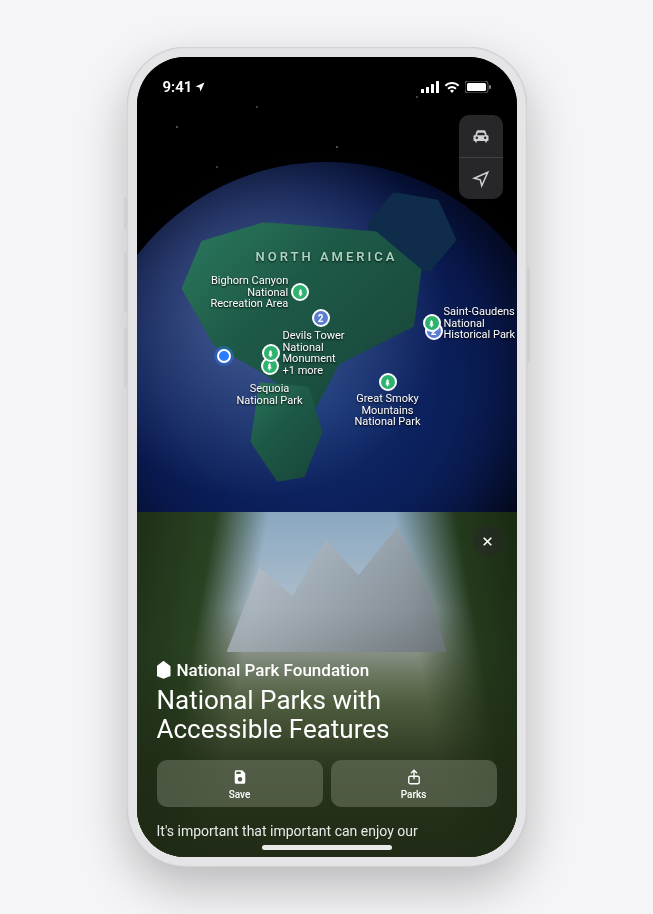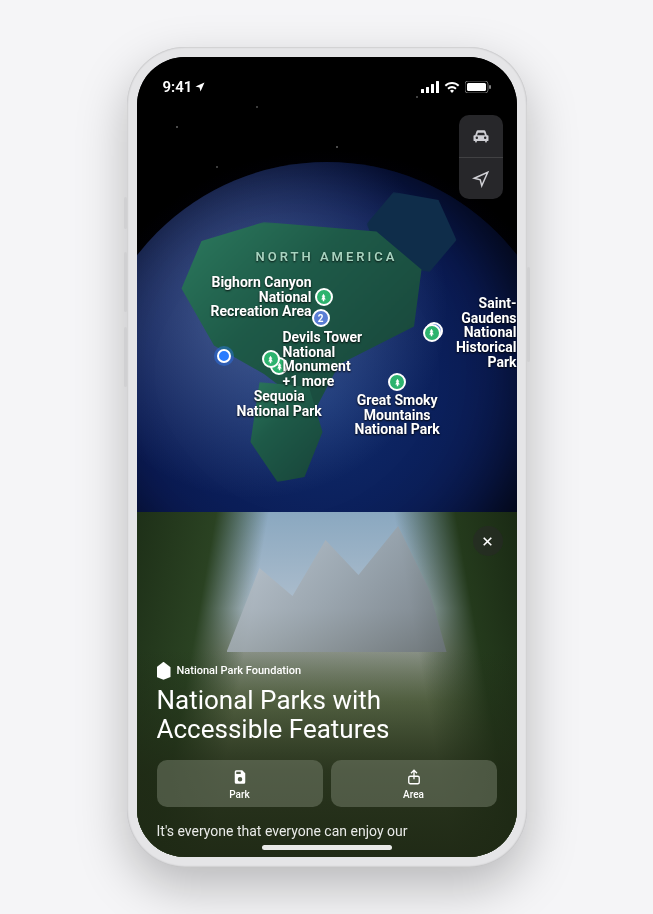--- a/index.html
+++ b/index.html
@@ -144,22 +144,22 @@
     background: #2db36e;
     border: 2px solid #fff;
     display: flex; align-items:center; justify-content:center;
     flex-shrink: 0;
   }
   .pin-dot.cluster { background: #5a7dd4; color:#fff; font-size:10px; font-weight:700; }
   .pin-dot.user { background: #2a7cff; box-shadow: 0 0 0 3px rgba(42,124,255,0.4); width:14px; height:14px; }
   .pin-dot svg { width: 9px; height: 9px; }
   .pin-label {
     color: #fff;
-    font-size: 14px;
-    font-weight: 700;
+    font-size: 11px;
+    font-weight: 400;
     line-height: 1.05;
     text-shadow: 0 1px 2px rgba(0,0,0,0.95);
   }
 
   .map-controls {
     position: absolute;
     top: 58px; right: 14px;
     width: 44px;
     background: rgba(44,44,48,0.88);
     border-radius: 10px;
@@ -207,21 +207,21 @@
     z-index: 5;
   }
   .card-content {
     position: absolute;
     left: 20px; right: 20px; bottom: 18px;
     color: #fff;
     z-index: 4;
   }
   .npf-badge {
     display:flex; align-items:center; gap:6px;
-    font-size: 11px; font-weight: 500;
+    font-size: 17px; font-weight: 500;
     margin-bottom: 6px;
   }
   .npf-logo {
     width: 14px; height: 18px;
     background: #fff;
     clip-path: polygon(50% 0%, 100% 30%, 100% 85%, 50% 100%, 0% 85%, 0% 30%);
   }
   .card-title {
     font-size: 26px;
     font-weight: 400;
@@ -318,21 +318,21 @@
 
       <div class="pin" style="top:252px; left:175px;">
         <span class="pin-dot cluster">2</span>
       </div>
 
 
       <div class="pin" style="top:292px; left:80px;">
         <span class="pin-dot user"></span>
       </div>
 
-      <div class="pin" style="top:300px; left:100px; flex-direction:column; align-items:center; gap:14px;">
+      <div class="pin" style="top:300px; left:100px; flex-direction:column; align-items:center; gap:8px;">
         <span class="pin-dot">
             <svg viewBox="0 0 24 24" fill="#fff">
               <path d="M12 2L7 10h3l-4 7h4v5h4v-5h4l-4-7h3z"></path>
             </svg>
           </span>
         <span class="pin-label" style="text-align:center;">Sequoia<br>National Park</span>
       </div>
 
       <div class="pin" style="top:273px; left:125px; ">
         <span class="pin-dot">
@@ -349,21 +349,21 @@
               <path d="M12 2L7 10h3l-4 7h4v5h4v-5h4l-4-7h3z"></path>
             </svg>
           </span>
         <span class="pin-label" style="text-align:center;">Great Smoky<br>Mountains<br>National Park</span>
       </div>
 
       <div class="pin" style="top:265px; left:288px;">
         <span class="pin-dot cluster">2</span>
       </div>
 
-      <div class="pin" style="top:239px; left:286px;text-align:right;">
+      <div class="pin" style="top:249px; left:286px;">
         <span class="pin-dot">
             <svg viewBox="0 0 24 24" fill="#fff">
               <path d="M12 2L7 10h3l-4 7h4v5h4v-5h4l-4-7h3z"></path>
             </svg>
           </span>
         <span class="pin-label">Saint-Gaudens<br>National<br>Historical Park</span>
       </div>
 
       <div class="map-controls">
         <div class="map-ctrl-btn">
@@ -392,29 +392,29 @@
         <div class="npf-badge">
           <span class="npf-logo"></span>
           <span>National Park Foundation</span>
         </div>
         <div class="card-title">National Parks with Accessible Features</div>
         <div class="action-row">
           <div class="action-btn">
             <svg viewBox="0 0 24 24" fill="#fff">
                 <path d="M17 3H7a2 2 0 00-2 2v14a2 2 0 002 2h10a2 2 0 002-2V7l-4-4zM12 18a3 3 0 110-6 3 3 0 010 6zM13 8H7V5h6v3z"></path>
               </svg>
-            <span>Park</span>
+            <span>Save</span>
           </div>
           <div class="action-btn">
             <svg viewBox="0 0 24 24" fill="none" stroke="#fff" stroke-width="1.8">
                 <path d="M12 3v12M8 7l4-4 4 4"></path>
                 <rect x="5" y="11" width="14" height="10" rx="2"></rect>
               </svg>
-            <span>Area</span>
+            <span>Parks</span>
           </div>
         </div>
-        <div class="card-desc">It's everyone that everyone can enjoy our</div>
+        <div class="card-desc">It's important that important can enjoy our</div>
       </div>
     </div>
 
     <div class="home-indicator"></div>
   </div>
 </div>
 
 </body></html>

